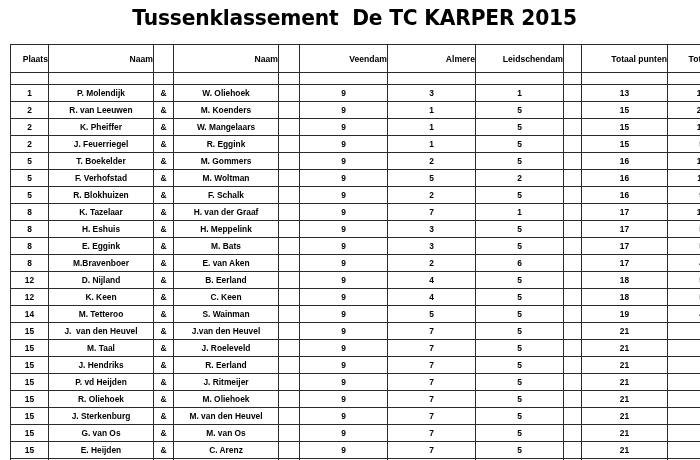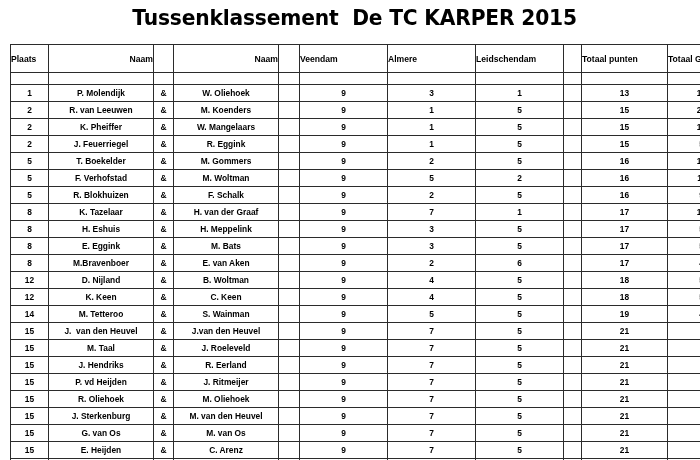--- a/index.html
+++ b/index.html
@@ -74,21 +74,21 @@
   tr.head-row th {
     height: 27px;
     vertical-align: middle;
     font-size: 8.6px;
   }
   th.h-left {
     text-align: right;
     padding-left: 4px;
   }
   th.h-center {
-    text-align: left;
+    text-align: right;
   }
 
   
   tr.spacer-row td {
     height: 11px;
   }
 
   
   tr.data-row td {
     height: 16px;
@@ -287,21 +287,21 @@
           <td class="t-center">2</td>
           <td class="t-center">6</td>
           <td class="t-blank"></td>
           <td class="t-center">17</td>
           <td class="t-center">4530</td>
         </tr>
         <tr class="data-row">
           <td class="t-center">12</td>
           <td class="t-left">D. Nijland</td>
           <td class="t-center">&amp;</td>
-          <td class="t-left">B. Woltman</td>
+          <td class="t-left">B. Eerland</td>
           <td class="t-blank"></td>
           <td class="t-center">9</td>
           <td class="t-center">4</td>
           <td class="t-center">5</td>
           <td class="t-blank"></td>
           <td class="t-center">18</td>
           <td class="t-center">5860</td>
         </tr>
         <tr class="data-row">
           <td class="t-center">12</td>

